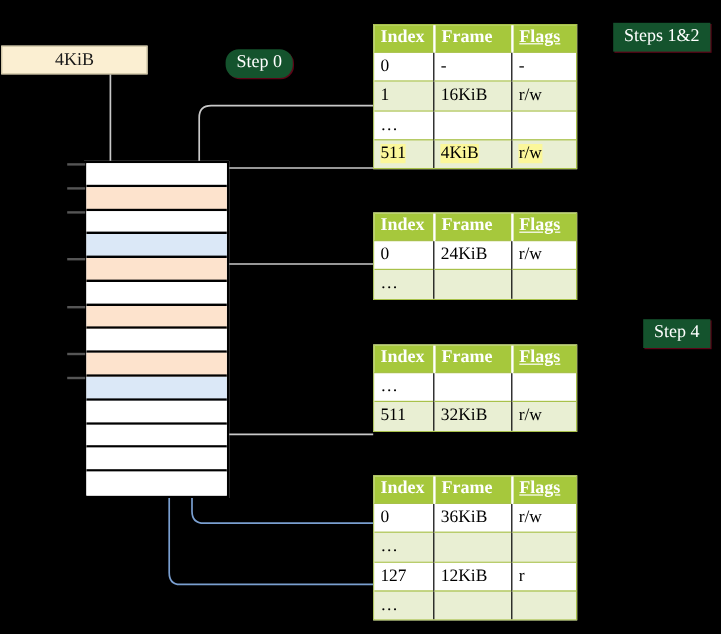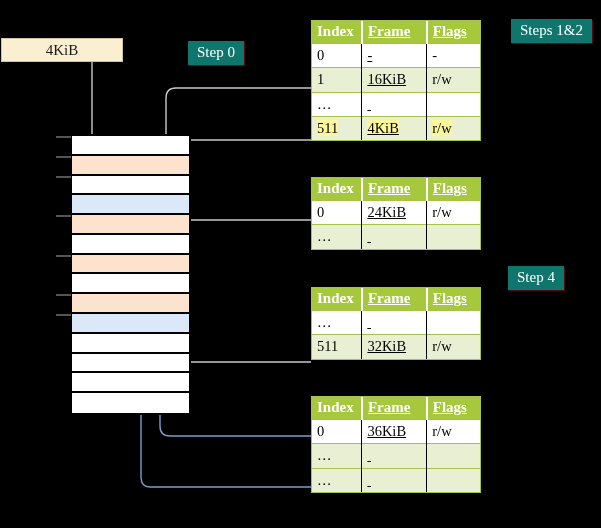--- a/index.html
+++ b/index.html
@@ -19,21 +19,21 @@
     background:#fbefd2;
     border:1px solid #cfc5a6;
     display:flex;align-items:center;justify-content:center;
     font-size:15px;line-height:1;
     color:#1a1a1a;
   }
 
   
   .badge{
     position:absolute;
-    background:#0f766e;
+    background:#14532d;
     color:#fff;
     font-size:15px;
     line-height:1;
     padding:4px 9px 5px 9px;
     white-space:nowrap;
     box-shadow:1px 1px 0 #5e0418;
   }
 
   
   .memcol{
@@ -84,21 +84,21 @@
     line-height:1.25;
     height:18px;
     vertical-align:top;
     white-space:nowrap;
   }
   .ptable td:last-child{border-right:none;}
   .ptable tr.alt td{background:#e9efd3;}
   .ptable tr.plain td{background:#ffffff;}
   .hl{background:#fbf79a;}
   .col-idx{width:41px;}
-  .col-frm{width:63px;text-decoration:underline;}
+  .col-frm{width:63px;}
   .col-flg{width:50px;}
 </style>
 </head>
 <body>
 
 <div id="stage">
 
   <svg id="wires" viewBox="0 0 601 528" width="601" height="528">
     <defs>
       <marker id="ar-gray" markerWidth="9" markerHeight="9" refX="4.5" refY="7.6" orient="auto" markerUnits="userSpaceOnUse">
@@ -130,27 +130,27 @@
       <path d="M 311,436 L 170,436 Q 160,436 160,426 L 160,220" marker-end="url(#ar-blue)"></path>
 
       <path d="M 311,487 L 150,487 Q 141,487 141,477 L 141,335" marker-end="url(#ar-blue)"></path>
     </g>
   </svg>
 
   <div class="sizebox" style="left:1px;top:38px;width:120px;height:22px;">
     <span>4KiB</span>
   </div>
 
-  <div class="badge" style="left:188px;top:41px;">
+  <div class="badge" style="left:188px;top:41px;border-radius:11px;">
     <span>Step 0</span>
   </div>
   <div class="badge" style="left:511px;top:19px;">
     <span>Steps 1&amp;2</span>
   </div>
-  <div class="badge" style="left:508px;top:266px;">
+  <div class="badge" style="left:536px;top:266px;">
     <span>Step 4</span>
   </div>
 
   <div id="memcol" class="memcol" style="left:70px;top:134px;width:121px;height:281px;">
       <div class="memrow white" style="height: 19.7857px;"></div>
       <div class="memrow peach" style="height: 19.7857px;"></div>
       <div class="memrow white" style="height: 19.7857px;"></div>
       <div class="memrow blue" style="height: 19.7857px;"></div>
       <div class="memrow peach" style="height: 19.7857px;"></div>
       <div class="memrow white" style="height: 19.7857px;"></div>
@@ -265,20 +265,25 @@
           <tr class="plain">
             <td class="col-idx">0</td>
             <td class="col-frm">36KiB</td>
             <td class="col-flg">r/w</td>
           </tr>
           <tr class="alt">
             <td class="col-idx">…</td>
             <td class="col-frm">&nbsp;</td>
             <td class="col-flg">&nbsp;</td>
           </tr>
+          <tr class="plain">
+            <td class="col-idx">127</td>
+            <td class="col-frm">12KiB</td>
+            <td class="col-flg">r</td>
+          </tr>
           <tr class="alt">
             <td class="col-idx">…</td>
             <td class="col-frm">&nbsp;</td>
             <td class="col-flg">&nbsp;</td>
           </tr>
         </tbody>
       </table>
     </div>
 
 </div>

